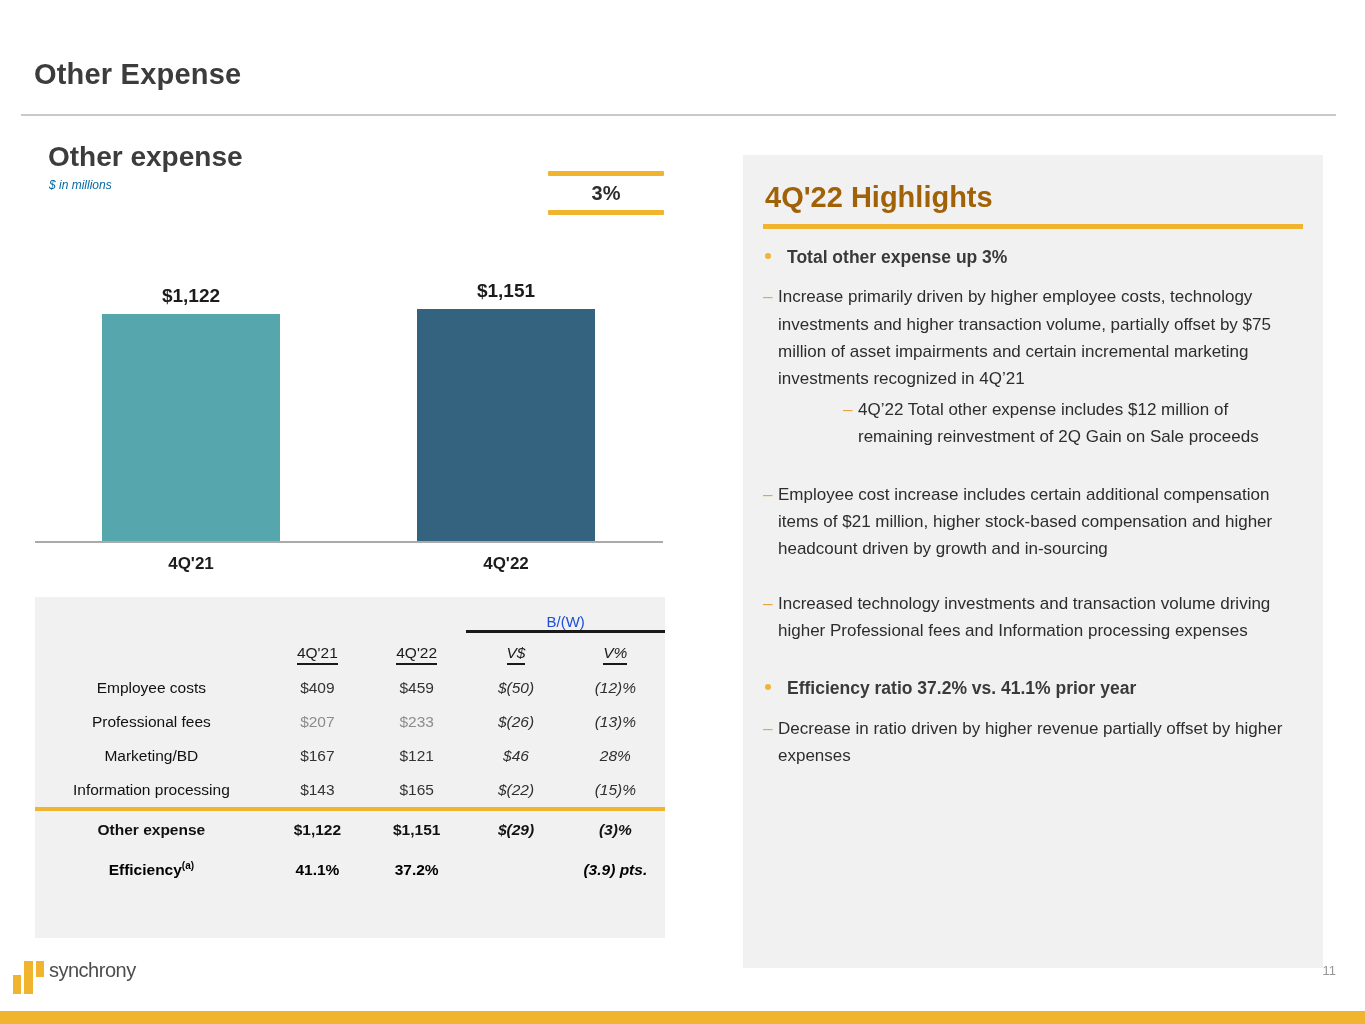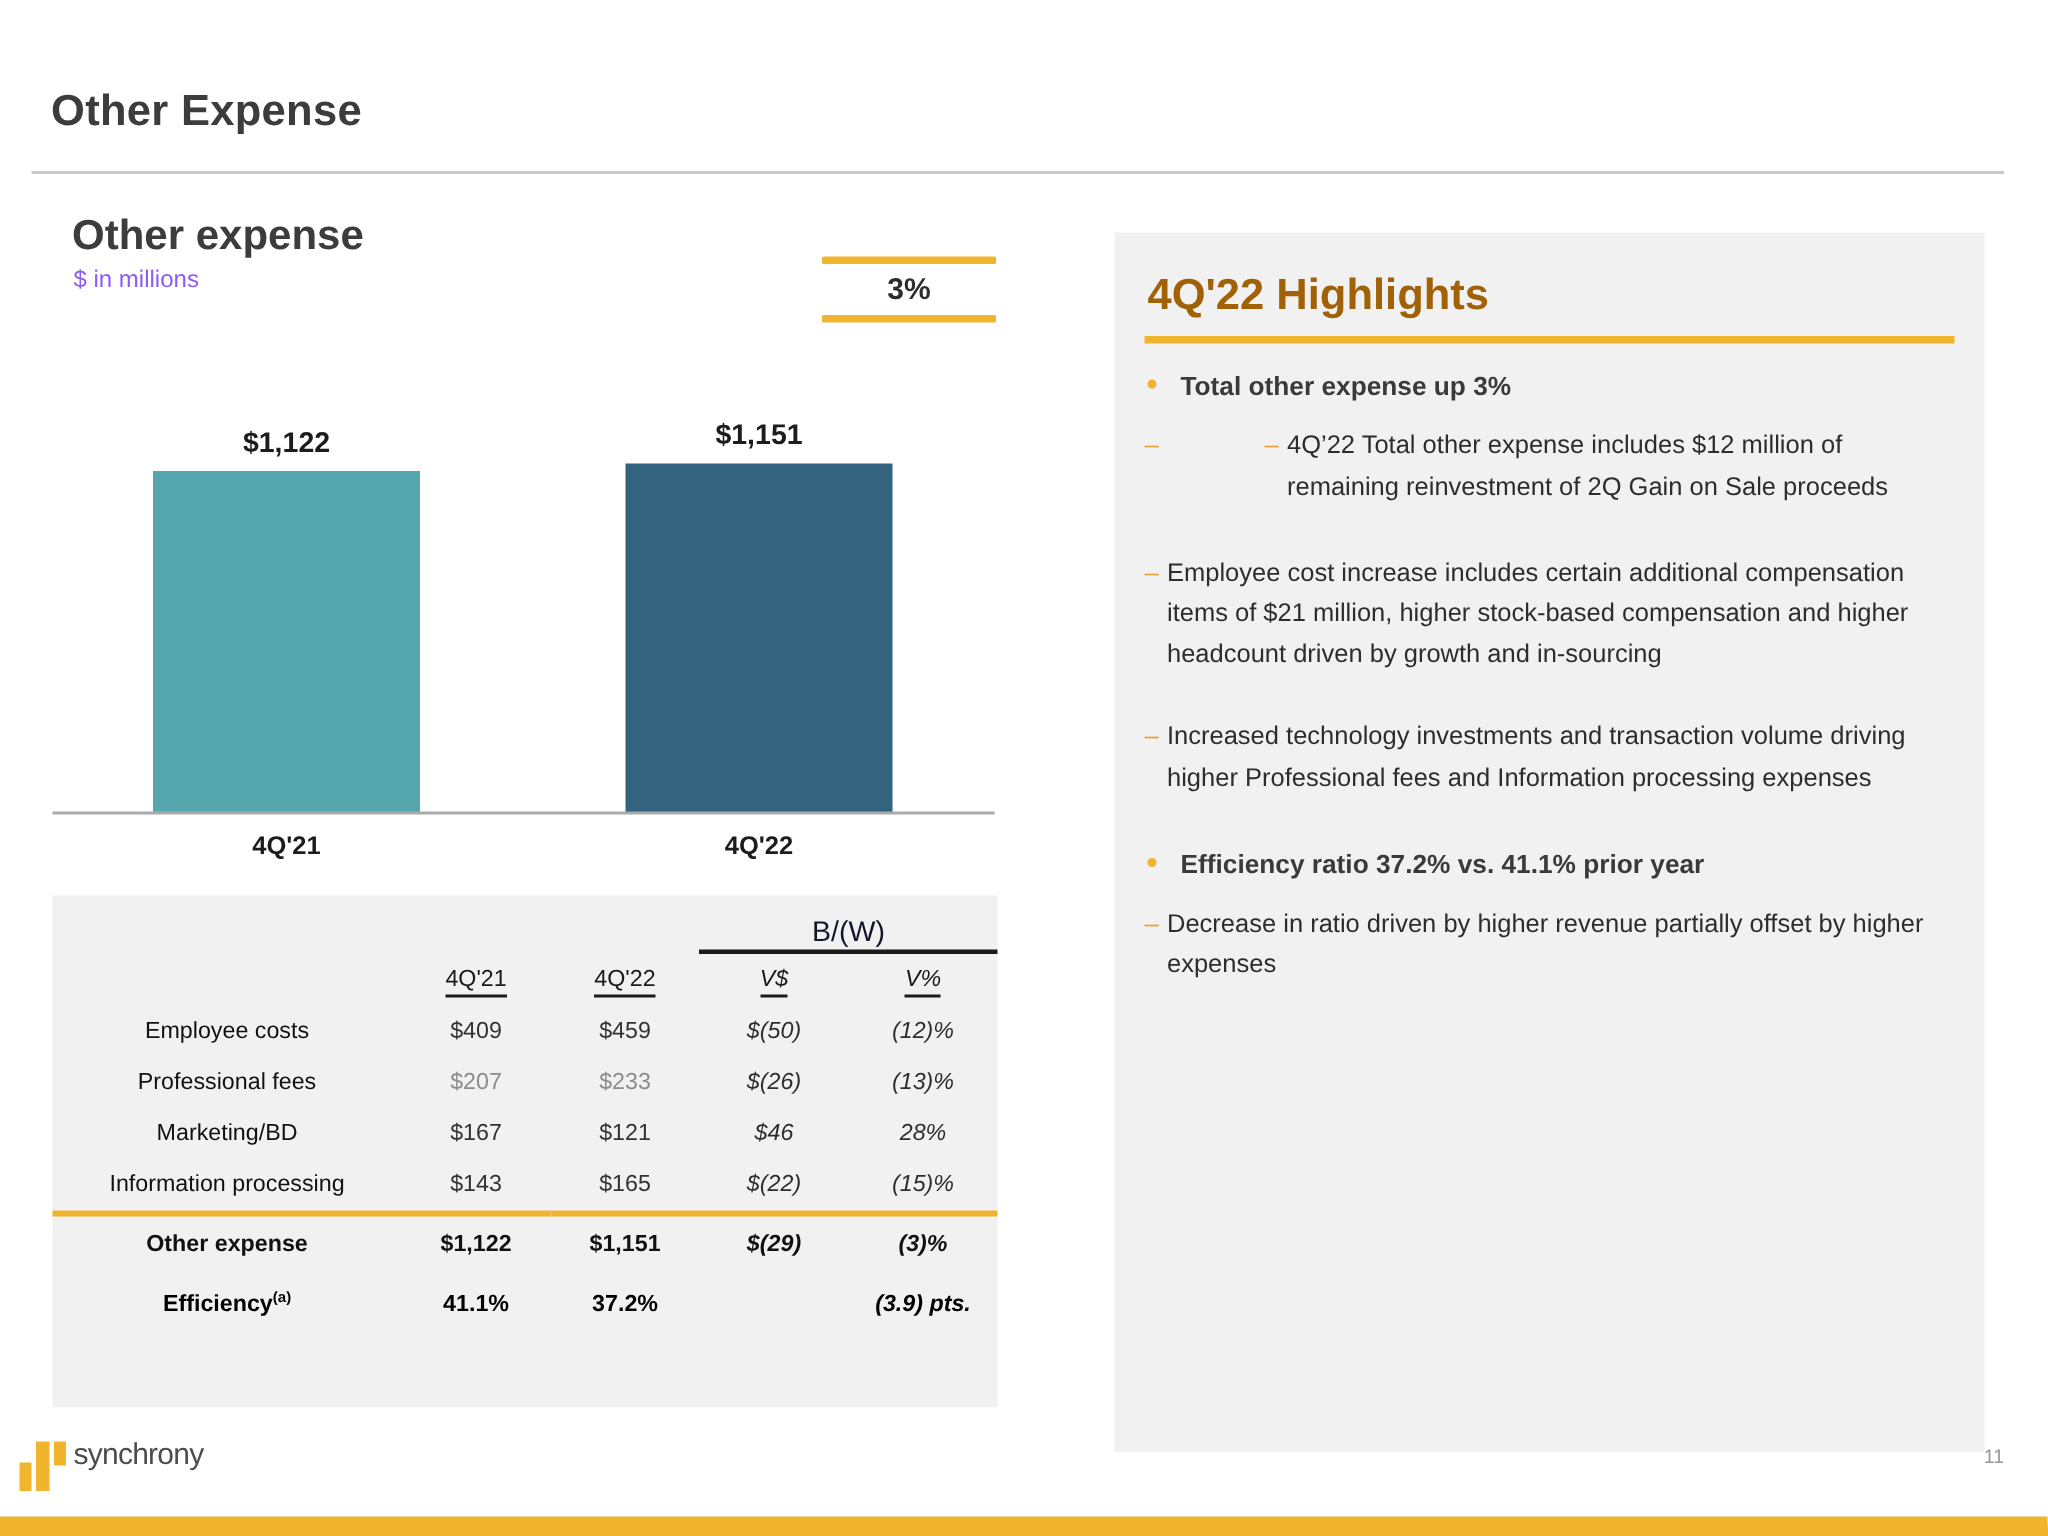--- a/index.html
+++ b/index.html
@@ -17,21 +17,21 @@
   .title-divider{
     position:absolute;left:21px;top:114px;width:1315px;height:2px;background:#c9c9c9;
   }
   
   .chart-title{
     position:absolute;left:48px;top:141px;
     font-size:28px;font-weight:700;color:#3c3c3c;
   }
   .chart-subtitle{
     position:absolute;left:49px;top:178px;
-    font-size:16px;color:#8b5cf6;
+    font-size:12px;font-style:italic;color:#0369a1;
   }
   .growth-callout{
     position:absolute;left:548px;top:171px;width:116px;text-align:center;
   }
   .growth-line{height:5px;background:#f1b42f;border-radius:1px;}
   .growth-value{
     font-size:20px;font-weight:700;color:#2d2d2d;padding:6px 0 5px 0;
   }
   .plot{
     position:absolute;left:35px;top:280px;width:630px;height:262px;
@@ -62,21 +62,21 @@
   }
   table.expense{
     border-collapse:collapse;width:100%;table-layout:fixed;
     font-size:15.5px;color:#333;
   }
   table.expense col.c-label{width:232px;}
   table.expense col.c-num{width:99px;}
   table.expense th,table.expense td{
     padding:0;text-align:center;vertical-align:middle;font-weight:400;
   }
-  .bw-row th{height:40px;font-weight:700;color:#0f172a;font-size:19px;}
+  .bw-row th{height:40px;font-weight:700;color:#1d4ed8;font-size:15px;}
   .bw-span{border-bottom:3px solid #1a1a1a;padding-top:12px;}
   .colhead-row th{height:34px;font-weight:700;color:#1a1a1a;}
   .colhead-row .u{
     display:inline-block;border-bottom:2px solid #1a1a1a;padding-bottom:1px;
   }
   .colhead-row .var-h{font-style:italic;}
   td.rowlabel{
     text-align:left;padding-left:3px;font-weight:700;color:#111;
   }
   tr.data-row td{height:34px;}
@@ -238,20 +238,21 @@
   <h2 class="hl-title">4Q'22 Highlights</h2>
   <div class="hl-underline"></div>
 
   <div class="hl-bullet">
     <span class="dot"></span>
     <span>Total other expense up 3%</span>
   </div>
 
   <div class="hl-dash">
     <span class="dash">–</span>
+    <span>Increase primarily driven by higher employee costs, technology investments and higher transaction volume, partially offset by $75 million of asset impairments and certain incremental marketing investments recognized in 4Q’21</span>
   </div>
 
   <div class="hl-dash sub">
     <span class="dash">–</span>
     <span>4Q’22 Total other expense includes $12 million of remaining reinvestment of 2Q Gain on Sale proceeds</span>
   </div>
 
   <div class="hl-dash gap-lg">
     <span class="dash">–</span>
     <span>Employee cost increase includes certain additional compensation items of $21 million, higher stock-based compensation and higher headcount driven by growth and in-sourcing</span>

